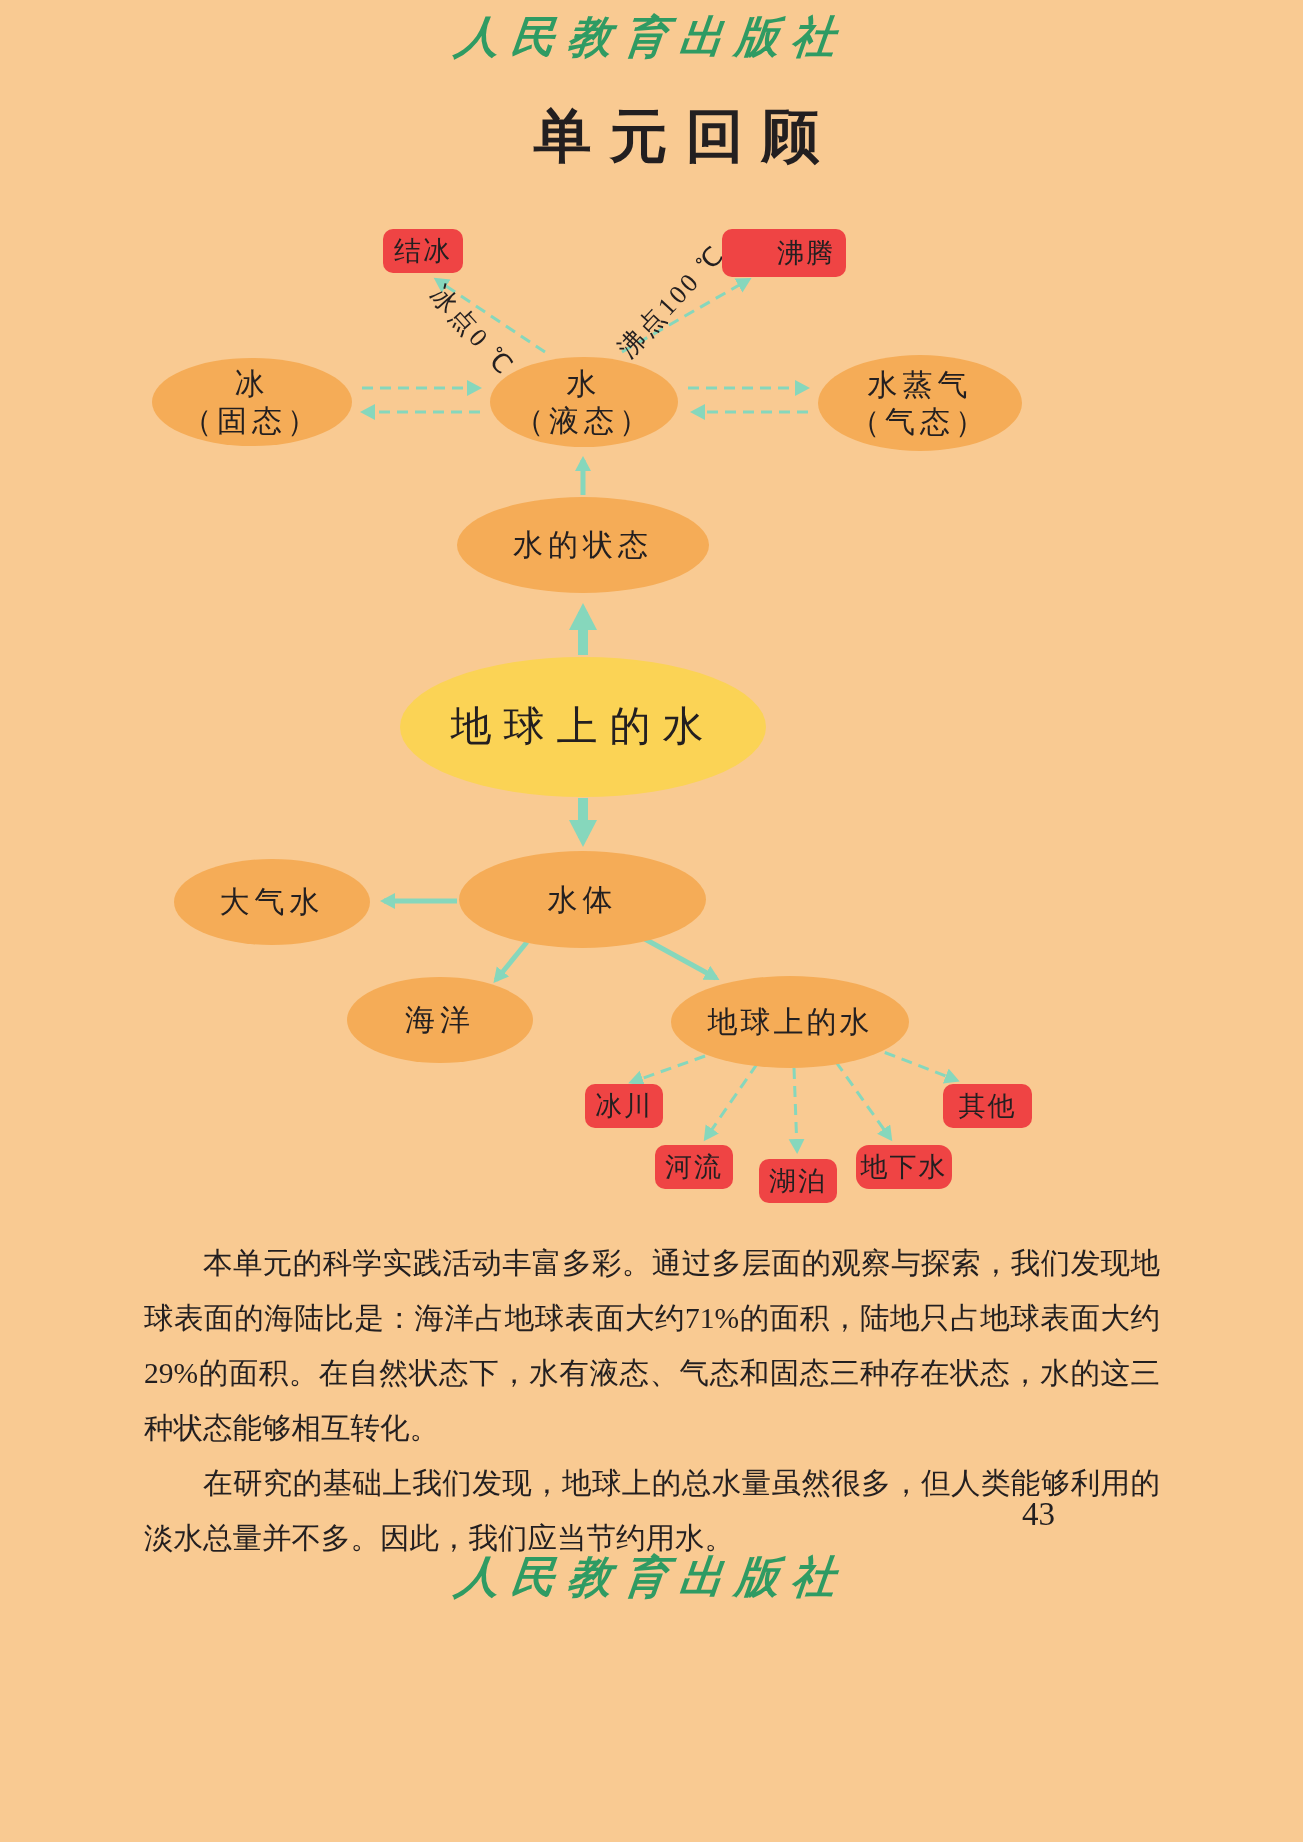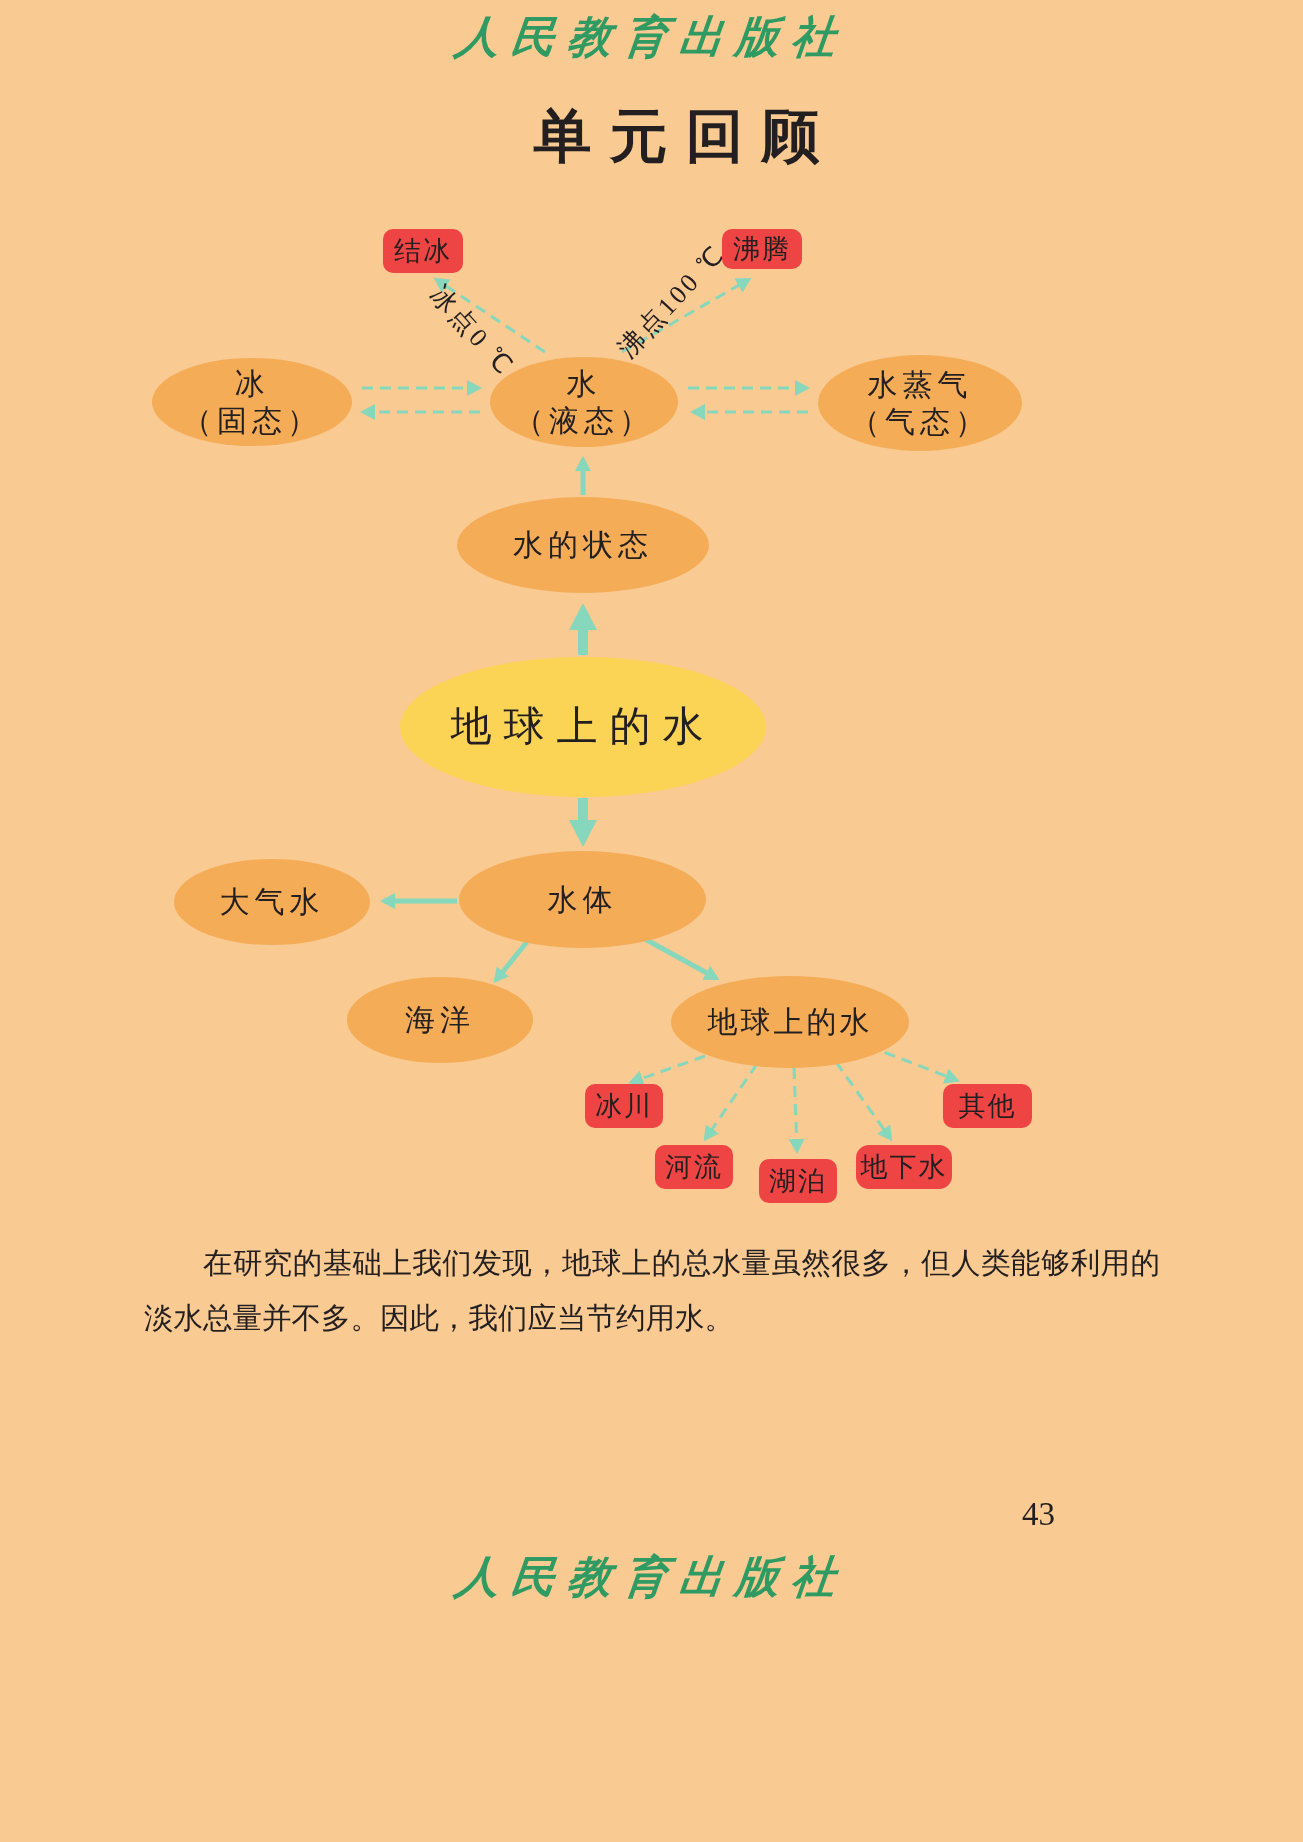--- a/index.html
+++ b/index.html
@@ -147,21 +147,21 @@
       <path d="M583,798 L583,838" marker-end="url(#ahBig)"></path>
     </g>
   </svg>
 
   <div class="edge-label freeze">冰点0 ℃</div>
   <div class="edge-label boil">沸点100 ℃</div>
 
   <div class="box" style="left:383px;top:229px;width:80px;height:44px;">
     <span>结冰</span>
   </div>
-  <div class="box" style="left:722px;top:229px;width:80px;height:40px;">
+  <div class="box" style="left:722px;top:229px;width:80px;height:48px;padding-left:44px;">
     <span>沸腾</span>
   </div>
 
   <div class="ellipse" style="left:152px;top:358px;width:200px;height:88px;">
     <span>冰</span>
     <span>（固态）</span>
   </div>
   <div class="ellipse" style="left:490px;top:357px;width:188px;height:90px;">
     <span>水</span>
     <span>（液态）</span>
@@ -202,20 +202,21 @@
     <span>湖泊</span>
   </div>
   <div class="box" style="left:856px;top:1145px;width:96px;height:44px;border-radius:13px;">
     <span>地下水</span>
   </div>
   <div class="box" style="left:943px;top:1084px;width:89px;height:44px;">
     <span>其他</span>
   </div>
 
   <div class="body-text">
+    <p>本单元的科学实践活动丰富多彩。通过多层面的观察与探索，我们发现地球表面的海陆比是：海洋占地球表面大约71%的面积，陆地只占地球表面大约29%的面积。在自然状态下，水有液态、气态和固态三种存在状态，水的这三种状态能够相互转化。</p>
     <p>在研究的基础上我们发现，地球上的总水量虽然很多，但人类能够利用的淡水总量并不多。因此，我们应当节约用水。</p>
   </div>
 
   <div class="page-number">43</div>
 
   <div class="logo logo-bottom">人民教育出版社</div>
 
 </div>
 
 </body></html>

